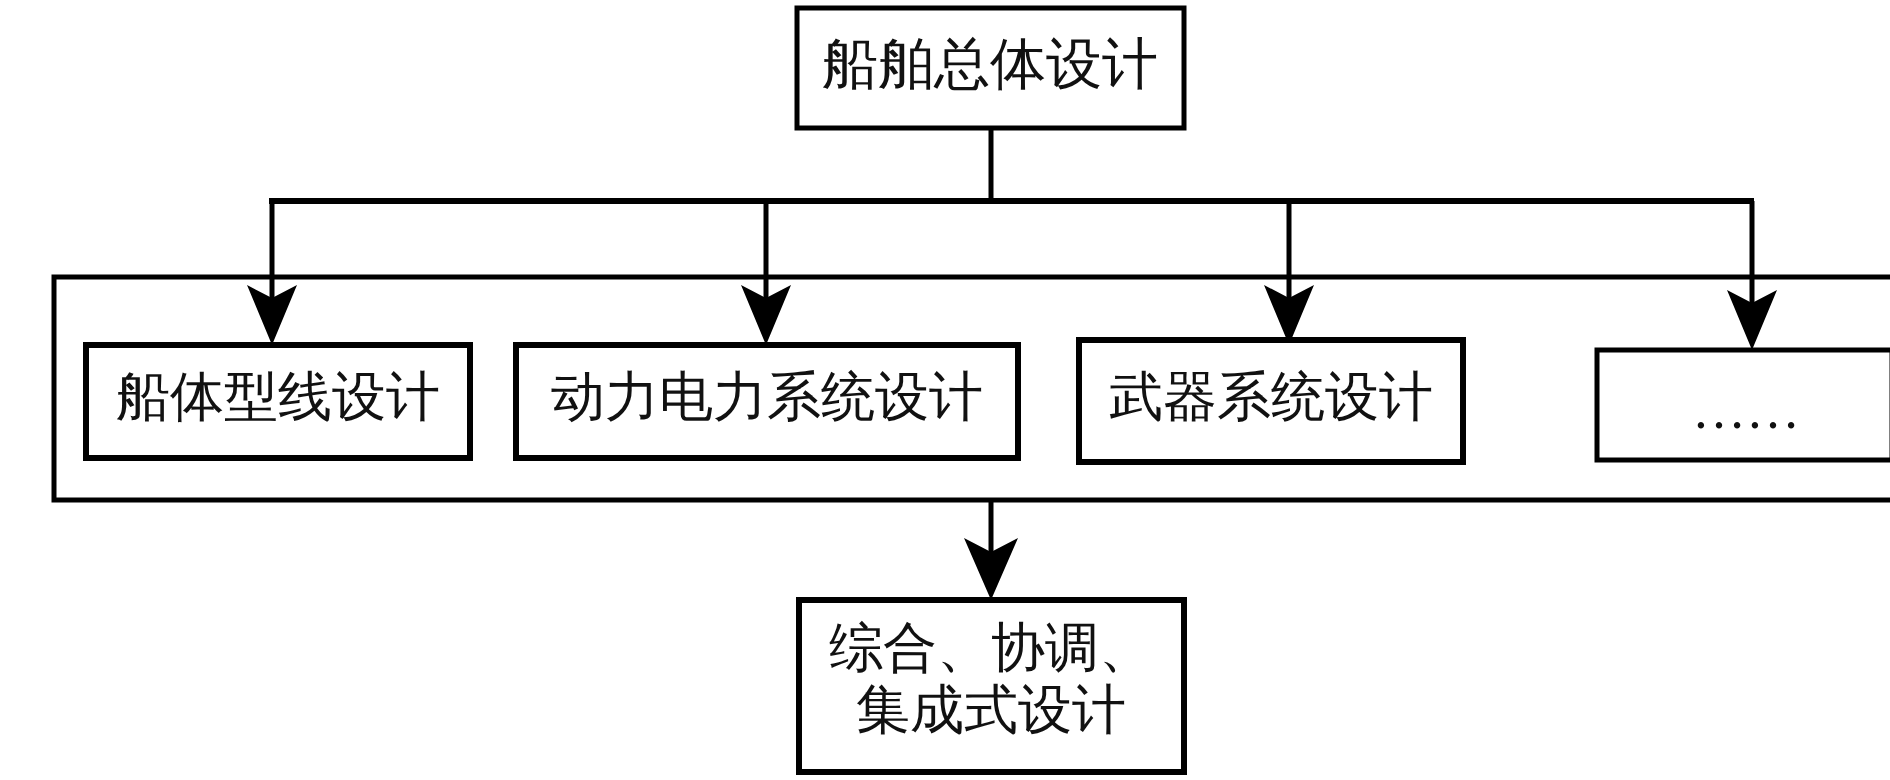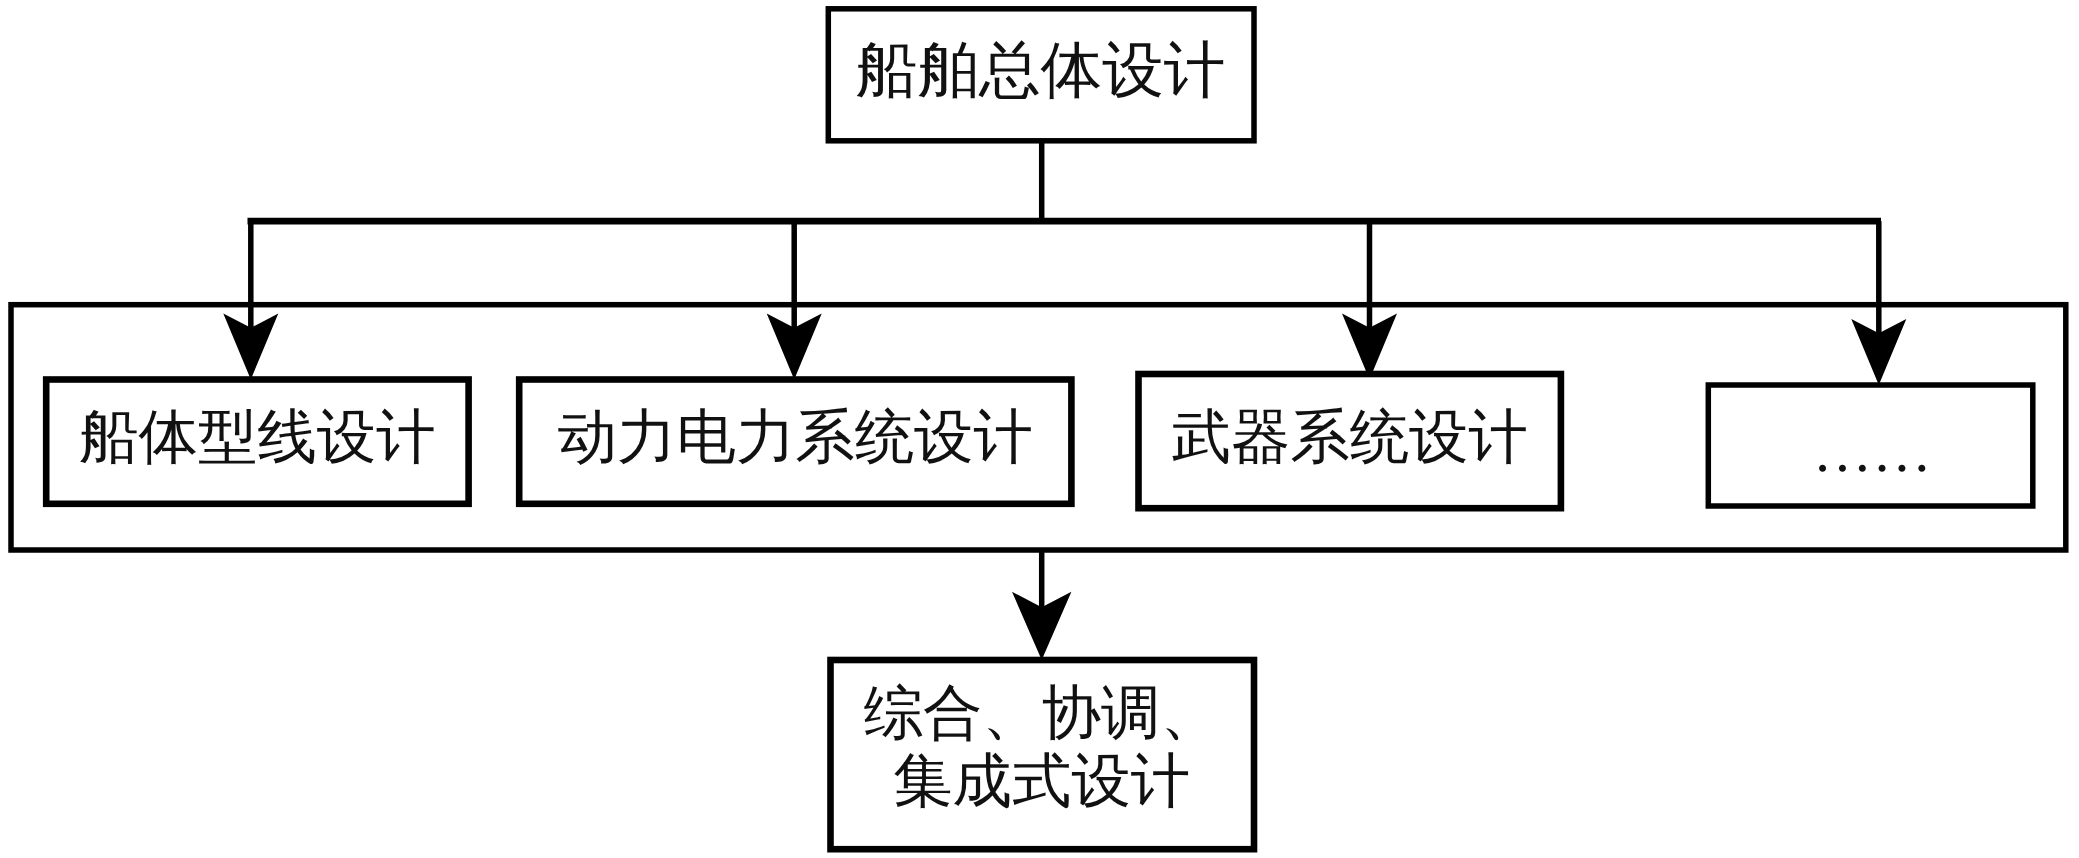--- a/index.html
+++ b/index.html
@@ -12,20 +12,21 @@
     width: 1890px;
     height: 780px;
     font-family: "Liberation Serif", "DejaVu Serif", serif;
     overflow: hidden;
   }
   #diagram-root {
     position: relative;
     width: 1598px;
     height: 780px;
     background: #ffffff;
+    padding-left: 44px;
   }
   svg.diagram-canvas {
     display: block;
     width: 1890px;
     height: 780px;
   }
   .node-rect {
     fill: #ffffff;
     stroke: #000000;
   }

